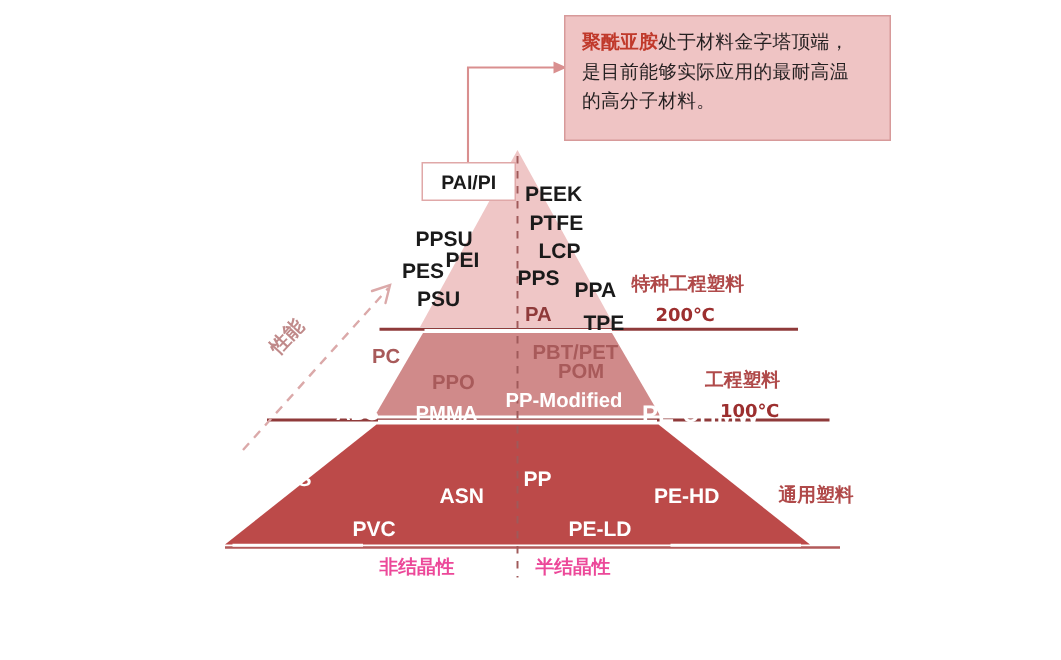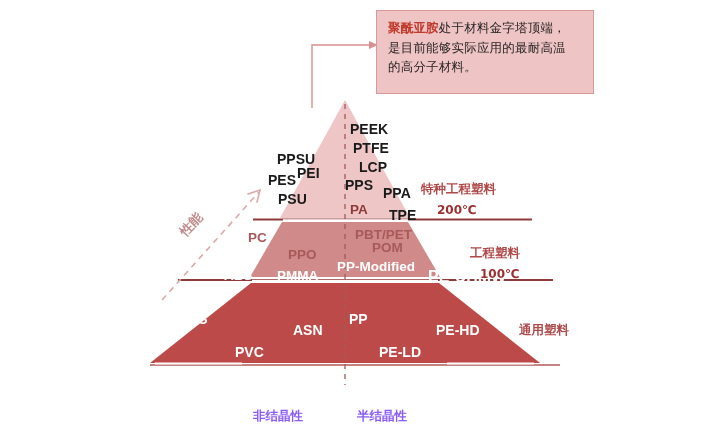--- a/index.html
+++ b/index.html
@@ -45,22 +45,22 @@
     position:absolute;font-size:12.5px;font-weight:bold;color:#b04a4a;
     font-family:"DejaVu Sans","Liberation Sans",sans-serif;white-space:nowrap;
   }
   .temp{
     position:absolute;font-size:12px;font-weight:bold;color:#9c2f2f;
     font-family:"DejaVu Sans","Liberation Sans",sans-serif;white-space:nowrap;
   }
 
   
   .crys{
-    position:absolute;top:370px;font-size:12.5px;color:#8b5cf6;font-weight:bold;
-    font-family:"DejaVu Sans","Liberation Sans",sans-serif;white-space:nowrap;margin-top:38px;
+    position:absolute;top:370px;font-size:12.5px;color:#ec4899;font-weight:bold;
+    font-family:"DejaVu Sans","Liberation Sans",sans-serif;white-space:nowrap;
   }
 
   
   #perf{
     position:absolute;left:176px;top:228px;
     font-size:13px;font-weight:bold;color:#c08a8a;
     font-family:"DejaVu Sans","Liberation Sans",sans-serif;
     transform:rotate(-47deg);transform-origin:left top;white-space:nowrap;
   }
 
@@ -105,20 +105,23 @@
       <polygon points="378,45 369,41 369,49" fill="#d98f8f"></polygon>
     </g>
   </svg>
 
   <div id="callout">
     <div class="line"><span class="hl">聚酰亚胺</span><span>处于材料金字塔顶端，</span></div>
     <div class="line">是目前能够实际应用的最耐高温</div>
     <div class="line">的高分子材料。</div>
   </div>
 
+  <div id="paipi">
+    <span>PAI/PI</span>
+  </div>
 
   <div id="materials">
       <div class="lbl c-black" style="left: 350px; top: 122px; font-size: 14px;">PEEK</div>
       <div class="lbl c-black" style="left: 353px; top: 141px; font-size: 14px;">PTFE</div>
       <div class="lbl c-black" style="left: 359px; top: 160px; font-size: 14px;">LCP</div>
       <div class="lbl c-black" style="left: 345px; top: 178px; font-size: 14px;">PPS</div>
       <div class="lbl c-black" style="left: 383px; top: 186px; font-size: 14px;">PPA</div>
       <div class="lbl c-black" style="left: 389px; top: 208px; font-size: 14px;">TPE</div>
       <div class="lbl c-dark" style="left: 350px; top: 203px; font-size: 13.5px;">PA</div>
       <div class="lbl c-black" style="left: 277px; top: 152px; font-size: 14px;">PPSU</div>

